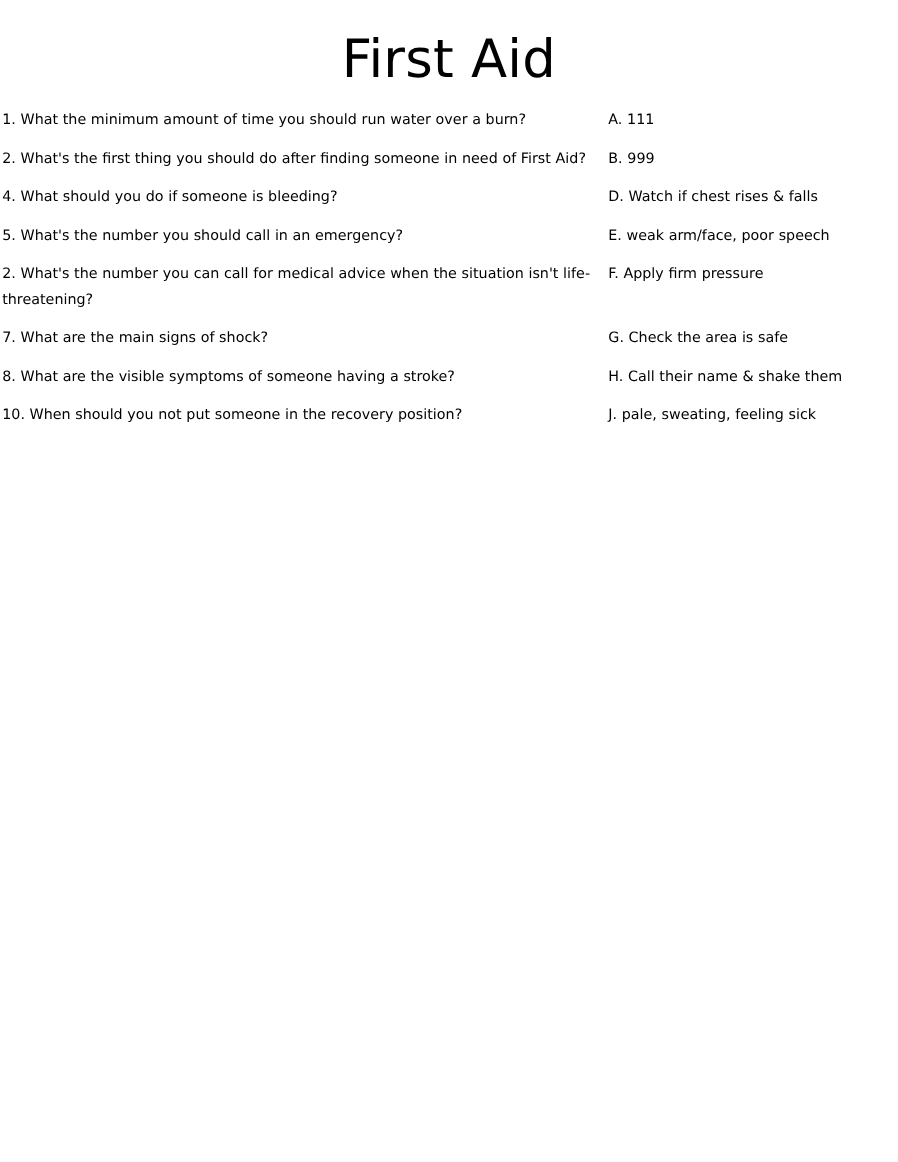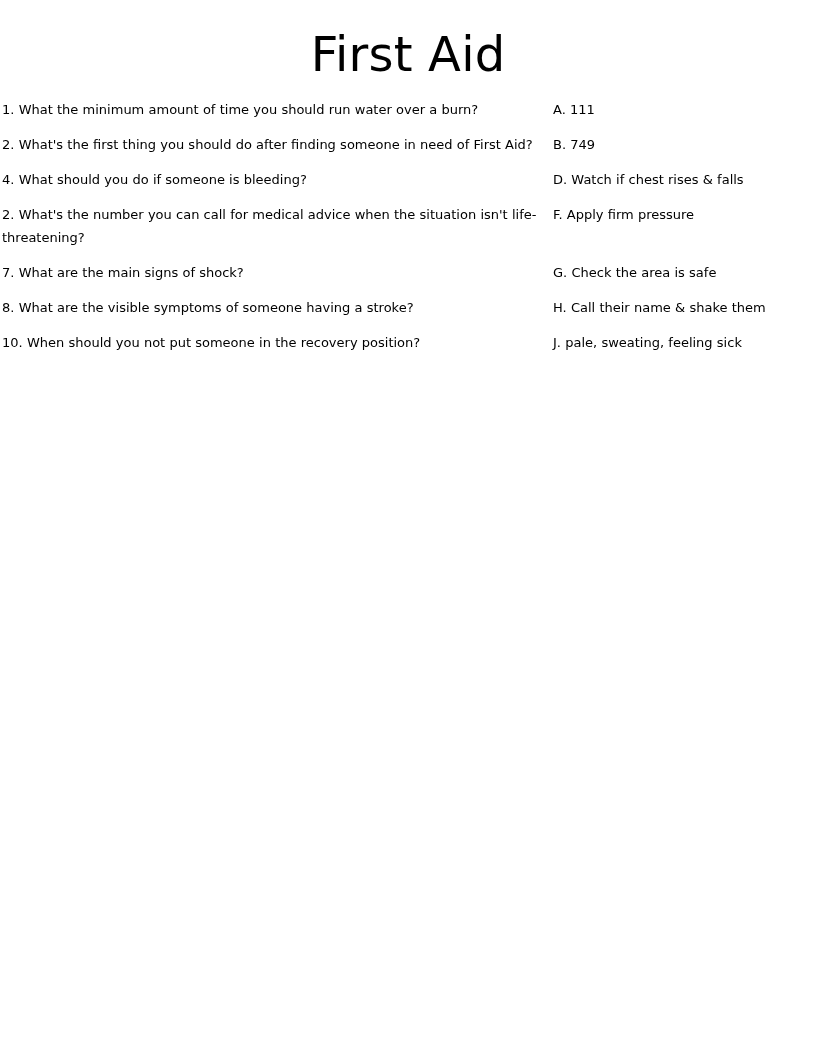--- a/index.html
+++ b/index.html
@@ -81,29 +81,33 @@
     </colgroup>
     <tbody>
 
       <tr>
         <td class="q-cell">1. What the minimum amount of time you should run water over a burn?</td>
         <td class="a-cell">A. 111</td>
       </tr>
 
       <tr>
         <td class="q-cell">2. What's the first thing you should do after finding someone in need of First Aid?</td>
-        <td class="a-cell">B. 749</td>
+        <td class="a-cell">B. 999</td>
       </tr>
 
 
       <tr>
         <td class="q-cell">4. What should you do if someone is bleeding?</td>
         <td class="a-cell">D. Watch if chest rises &amp; falls</td>
       </tr>
 
+      <tr>
+        <td class="q-cell">5. What's the number you should call in an emergency?</td>
+        <td class="a-cell">E. weak arm/face, poor speech</td>
+      </tr>
 
       <tr>
         <td class="q-cell">2. What's the number you can call for medical advice when the situation isn't life-threatening?</td>
         <td class="a-cell">F. Apply firm pressure</td>
       </tr>
 
       <tr>
         <td class="q-cell">7. What are the main signs of shock?</td>
         <td class="a-cell">G. Check the area is safe</td>
       </tr>

